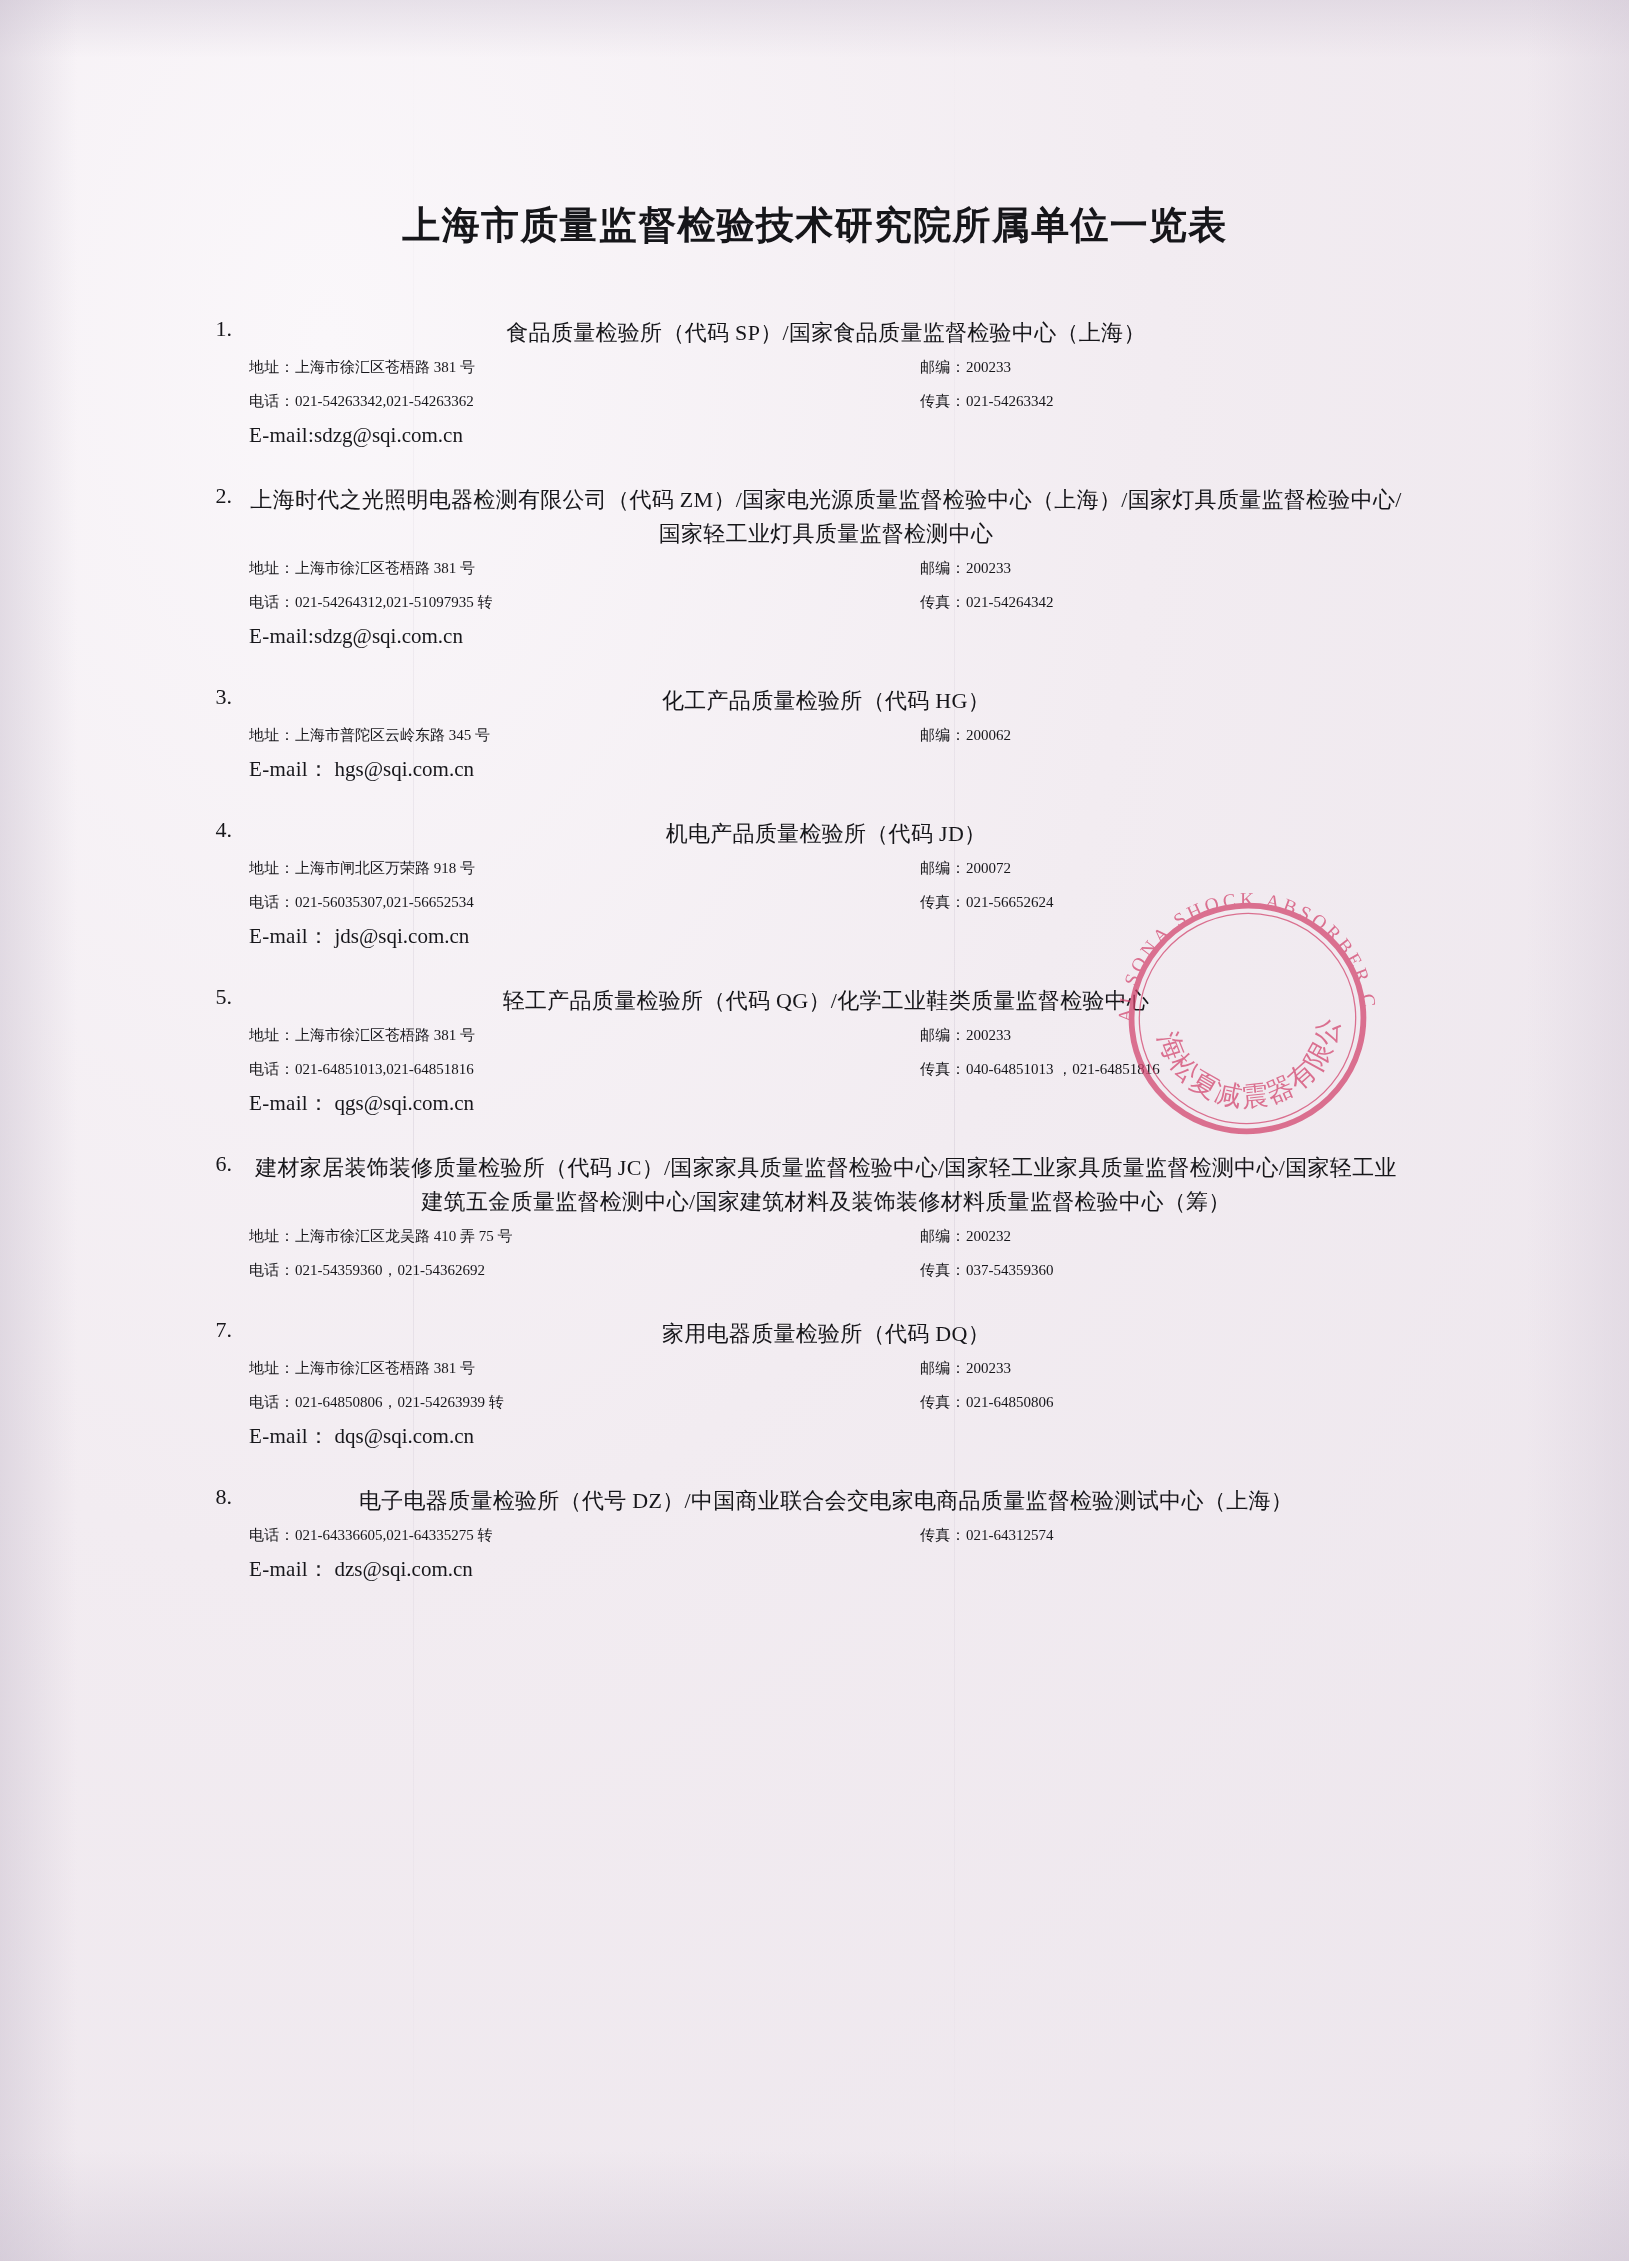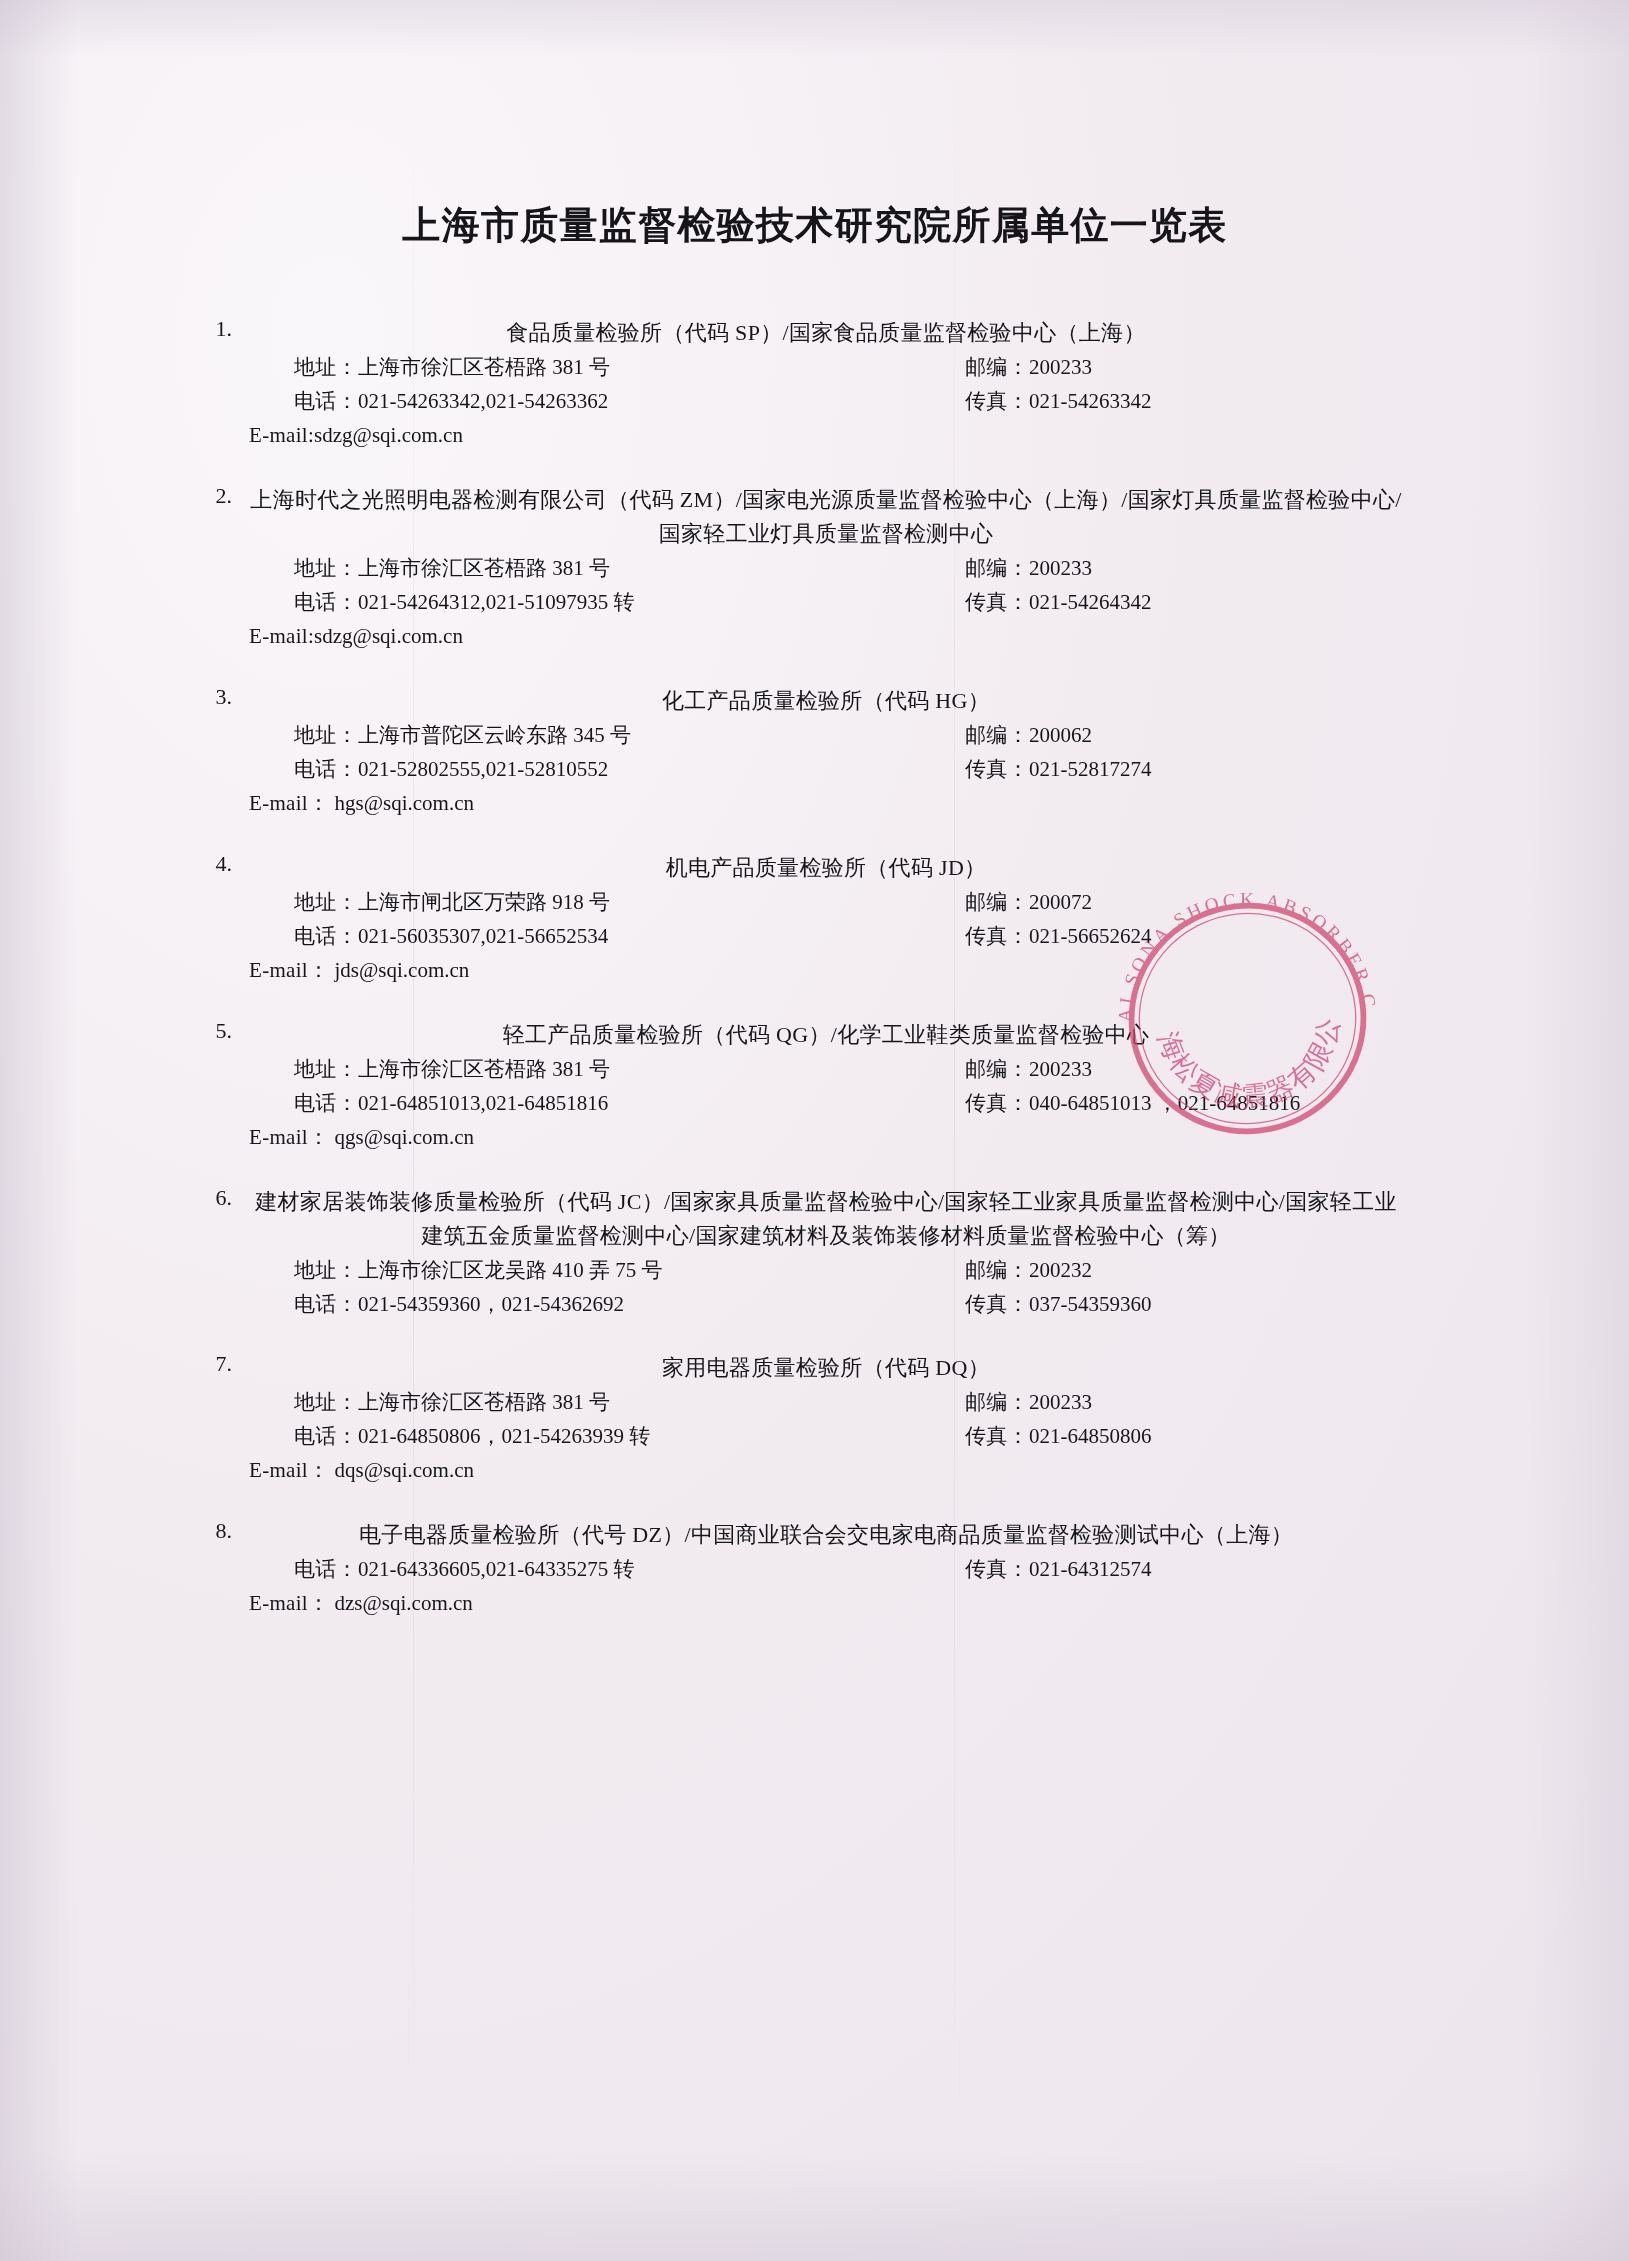--- a/index.html
+++ b/index.html
@@ -109,23 +109,22 @@
     line-height: 34px;
     color: #16161a;
     letter-spacing: 0.3px;
     max-width: 1154px;
     text-align: center;
   }
   .row {
     position: relative;
     height: 34px;
     line-height: 34px;
-    font-size: 21px;
+    font-size: 15px;
     color: #16161a;
-    margin-left: 45px;
   }
   .row .left {
     position: absolute;
     left: 0;
     top: 0;
     white-space: nowrap;
   }
   .row .right {
     position: absolute;
     left: 671px;
@@ -236,28 +235,20 @@
       <div class="entry">
         <div class="entry-num">3.</div>
         <div class="entry-body">
           <div class="name-line">化工产品质量检验所（代码 HG）</div>
           <div class="row">
             <span class="left">
               <span class="label">地址：</span><span class="value">上海市普陀区云岭东路 345 号</span>
             </span>
             <span class="right">
               <span class="label">邮编：</span><span class="value">200062</span>
-            </span>
-          </div>
-          <div class="row">
-            <span class="left">
-              <span class="label">电话：</span><span class="value">021-52802555,021-52810552</span>
-            </span>
-            <span class="right">
-              <span class="label">传真：</span><span class="value">021-52817274</span>
             </span>
           </div>
           <div class="mail-row">
             <span class="label">E-mail：</span>&nbsp;<span class="value">hgs@sqi.com.cn</span>
           </div>
         </div>
       </div>
 
       <div class="entry">
         <div class="entry-num">4.</div>

